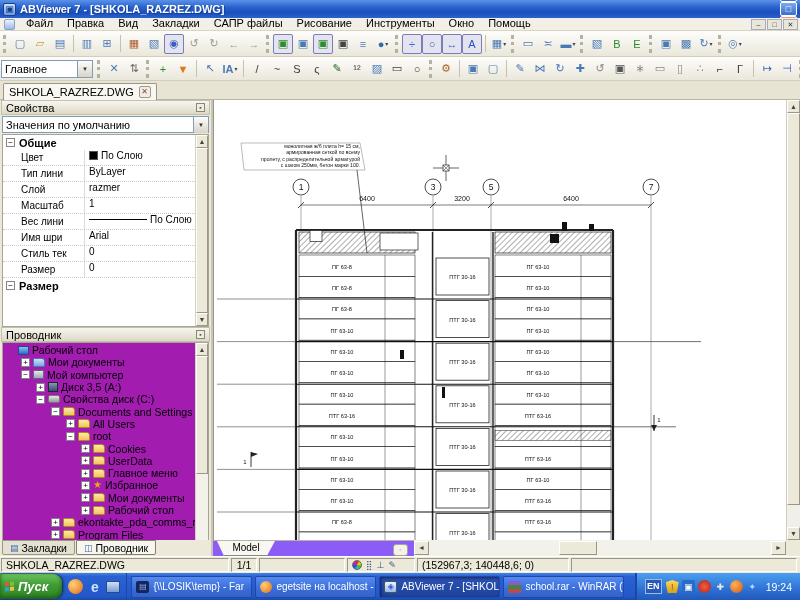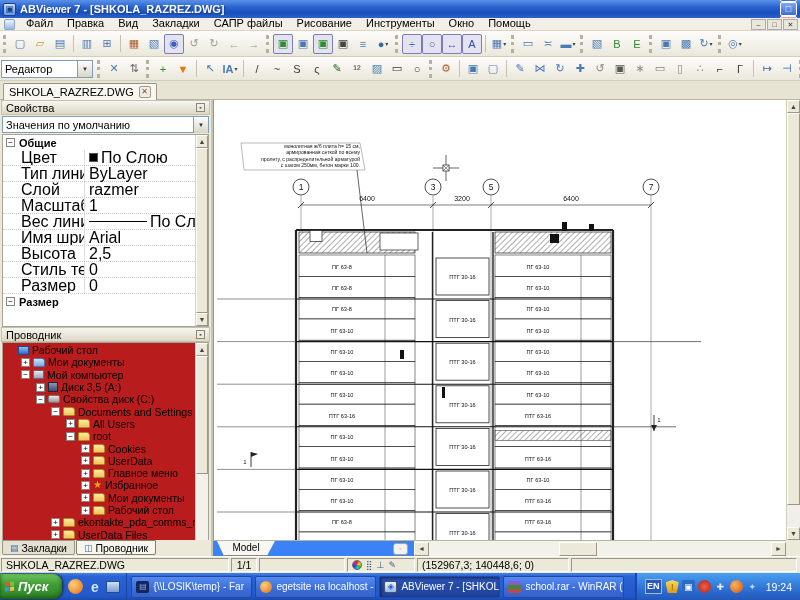--- a/index.html
+++ b/index.html
@@ -34,48 +34,48 @@
 #doctab{position:absolute;left:3px;top:2px;height:17px;background:#f8f7f1;border:1px solid #9a9686;border-bottom:none;border-radius:2px 2px 0 0;display:flex;align-items:center;padding:0 5px;gap:5px}
 #doctab-close{width:12px;height:12px;border:1px solid #a09a88;background:#f0eee4;color:#884444;font-size:8px;line-height:10px;text-align:center;border-radius:2px}
 
 #leftpanel{left:0;top:100px;width:213px;height:456px;background:#ece9d8;border-right:2px solid #c9c5b5;position:absolute}
 .panel-hdr{position:absolute;left:1px;width:209px;height:15px;background:linear-gradient(#f7f6f0,#ddd9c6);border:1px solid #c4c0ae;display:flex;align-items:center;justify-content:space-between;padding:0 4px;font-size:11px}
 .pin{width:9px;height:9px;border:1px solid #8a8776;background:#efede2;color:#555;font-size:7px;line-height:7px;text-align:center}
 #prop-combo{position:absolute;left:2px;top:16px;width:207px;height:17px;background:#fff;border:1px solid #7f9db9;display:flex;align-items:center}
 #prop-grid{position:absolute;left:2px;top:34px;width:207px;height:193px;background:#fff;border:1px solid #a8a493;overflow:hidden}
 .pgroup{display:flex;align-items:center;height:15px;font-weight:bold;background:#fff}
 .expbox{width:9px;height:9px;border:1px solid #848484;background:#fff;font-size:8px;line-height:7px;text-align:center;margin:0 4px 0 3px;font-weight:normal}
-.prow{display:flex;height:16px;border-bottom:1px dotted #c9c9c9;align-items:center;font-size:16px}
+.prow{display:flex;height:16px;border-bottom:1px dotted #c9c9c9;align-items:flex-start;font-size:10px}
 .prow .lb{width:82px;padding-left:18px;border-right:1px solid #dcdcdc;white-space:nowrap;overflow:hidden;height:100%;display:flex;align-items:center}
 .prow .vl{flex:1;padding-left:4px;display:flex;align-items:center;gap:3px;white-space:nowrap;overflow:hidden}
 .swatch{width:9px;height:9px;background:#000;border:1px solid #555;flex:0 0 auto}
 .wline{width:58px;height:1px;background:#000;flex:0 0 auto}
 .sb{position:absolute;right:0;top:0;width:13px;height:100%;background:#f2f1ea;border-left:1px solid #d6d2c2;display:flex;flex-direction:column}
 .sb-btn{height:13px;background:#ece9d8;border:1px solid;border-color:#fff #9a978a #9a978a #fff;font-size:7px;line-height:11px;text-align:center;color:#444;flex:0 0 auto}
 .sb-thumb{flex:1;background:#ece9d8;border:1px solid;border-color:#fff #9a978a #9a978a #fff;margin:0}
-#tree{position:absolute;left:2px;top:242px;width:207px;height:223px;background:#b91c1c;border:1px solid #a8a493;overflow:hidden}
+#tree{position:absolute;left:2px;top:242px;width:207px;height:223px;background:#a21caf;border:1px solid #a8a493;overflow:hidden}
 .trow{display:flex;align-items:center;height:12.3px;font-size:10.5px;white-space:nowrap}
 .texp{width:9px;height:9px;border:1px solid #848484;background:#fff;font-size:8px;line-height:7px;text-align:center;margin-right:3px;flex:0 0 auto}
 .tico{margin-right:3px;flex:0 0 auto;display:inline-block}
 .ico-desktop{width:11px;height:9px;background:linear-gradient(#8ec0f0,#2a6ac0);border:1px solid #1a4a90}
 .ico-docs{width:12px;height:9px;background:linear-gradient(#cfe2f8,#7aa8e0);border:1px solid #4a78b0;border-radius:1px 3px 1px 1px}
 .ico-computer{width:11px;height:9px;background:linear-gradient(#e8e8e8,#98a8c0);border:1px solid #667}
 .ico-floppy{width:10px;height:10px;background:linear-gradient(#8898b8,#3a4a6a);border:1px solid #223}
 .ico-disk{width:12px;height:8px;background:linear-gradient(#e8e8e8,#9a9a9a);border:1px solid #777;border-radius:2px}
 .ico-folder{width:12px;height:9px;background:linear-gradient(#ffe9a8,#f2c45a);border:1px solid #b08820;border-radius:1px 3px 1px 1px}
 .ico-star{color:#e8a810;font-size:10px;line-height:10px}
 #ptabs{position:absolute;left:0;top:440px;width:211px;height:16px;display:flex;align-items:flex-start;padding-left:2px;background:#ece9d8;gap:1px}
 .ptab{display:flex;align-items:center;gap:3px;padding:0 7px;height:15px;border:1px solid #9a968a;background:#e4e1d0;font-size:10.5px;border-radius:0 0 2px 2px}
 .ptab.active{background:#f6f5ee;border-color:#84806f}
 .ptab .picon{font-size:9px;color:#3a6ab0}
 
 #canvas{left:213px;top:100px;width:573px;height:440px;background:#fff;border-left:1px solid #9a978a;position:absolute}
 #dwg{position:absolute;left:0;top:0}
 #vscroll{left:786px;top:100px;width:14px;height:440px;background:#f0efe8;border-left:1px solid #d0ccbc;position:absolute;display:flex;flex-direction:column}
-#hscrollrow{left:213px;top:540px;width:573px;height:16px;background:#3b82f6;border-top:1px solid #b9b5a5;position:absolute;display:flex;align-items:center}
+#hscrollrow{left:213px;top:540px;width:573px;height:16px;background:#8b5cf6;border-top:1px solid #b9b5a5;position:absolute;display:flex;align-items:flex-end}
 #modeltab{width:58px;height:15px;margin-left:4px;background:#f8f7f1;clip-path:polygon(0 0,100% 0,86% 100%,12% 100%);text-align:center;font-size:10px;line-height:14px;border-bottom:1px solid #888}
 #tabscrollbtn{width:15px;height:12px;margin-left:118px;border:1px solid #a8a493;border-radius:3px;background:#f4f2ea;font-size:7px;line-height:10px;text-align:center;color:#c08a9a}
 #hscroll{display:flex;align-items:center;height:16px;margin-left:6px;flex:1;background:#f2f1ea}
 .hbtn{width:15px;height:14px;background:#ece9d8;border:1px solid;border-color:#fff #9a978a #9a978a #fff;font-size:7px;line-height:12px;text-align:center;color:#444;flex:0 0 auto}
 #hthumb{width:38px;height:14px;margin-left:130px;background:#ece9d8;border:1px solid;border-color:#fff #9a978a #9a978a #fff}
 #hspacer{flex:1}
 #corner{left:786px;top:540px;width:14px;height:16px;background:#ece9d8;position:absolute}
 
 #statusbar{left:0;top:556px;width:800px;height:17px;background:#ece9d8;border-top:1px solid #fff;display:flex;align-items:stretch;padding:1px;position:absolute;font-size:10.5px}
 .seg{border:1px solid;border-color:#9a978a #fff #fff #9a978a;margin-right:2px;padding:0 4px;line-height:13px;white-space:nowrap;overflow:hidden}
@@ -256,21 +256,21 @@
       <span class="dd">▾</span>
     </div>
     <div class="tb-grip"></div>
     <div class="tb-btn">
       <span style="color: rgb(74, 122, 181);">◎</span>
       <span class="dd">▾</span>
     </div>
   </div>
 <div id="tb2" class="toolbar">
     <div class="tb-combo">
-      <div class="cb-text" style="display: block;">Редактор</div>
+      <div class="cb-text" style="display: block;">Главное</div>
       <div class="cb-btn">▼</div>
     </div>
     <div class="tb-grip"></div>
     <div class="tb-btn">
       <span style="color: rgb(74, 122, 181);">✕</span>
     </div>
     <div class="tb-btn">
       <span style="color: rgb(102, 102, 102);">⇅</span>
     </div>
     <div class="tb-grip"></div>
@@ -428,26 +428,20 @@
             <span>По Слою</span>
           </div>
         </div>
         <div class="prow">
           <div class="lb">Имя шри</div>
           <div class="vl">
             <span>Arial</span>
           </div>
         </div>
         <div class="prow">
-          <div class="lb">Высота</div>
-          <div class="vl">
-            <span>2,5</span>
-          </div>
-        </div>
-        <div class="prow">
           <div class="lb">Стиль тек</div>
           <div class="vl">
             <span>0</span>
           </div>
         </div>
         <div class="prow">
           <div class="lb">Размер</div>
           <div class="vl">
             <span>0</span>
           </div>
@@ -540,21 +534,21 @@
           <span>Рабочий стол</span>
         </div>
         <div class="trow" style="padding-left: 48px;">
           <div class="texp">+</div>
           <div class="tico ico-folder"></div>
           <span>ekontakte_pda_comms_mac</span>
         </div>
         <div class="trow" style="padding-left: 48px;">
           <div class="texp">+</div>
           <div class="tico ico-folder"></div>
-          <span>UserData Files</span>
+          <span>Program Files</span>
         </div>
       </div>
     <div class="sb">
       <div class="sb-btn">▲</div>
       <div class="sb-thumb" style="flex:0 0 118px"></div>
       <div style="flex:1"></div>
       <div class="sb-btn">▼</div>
     </div>
   </div>
   <div id="ptabs">

